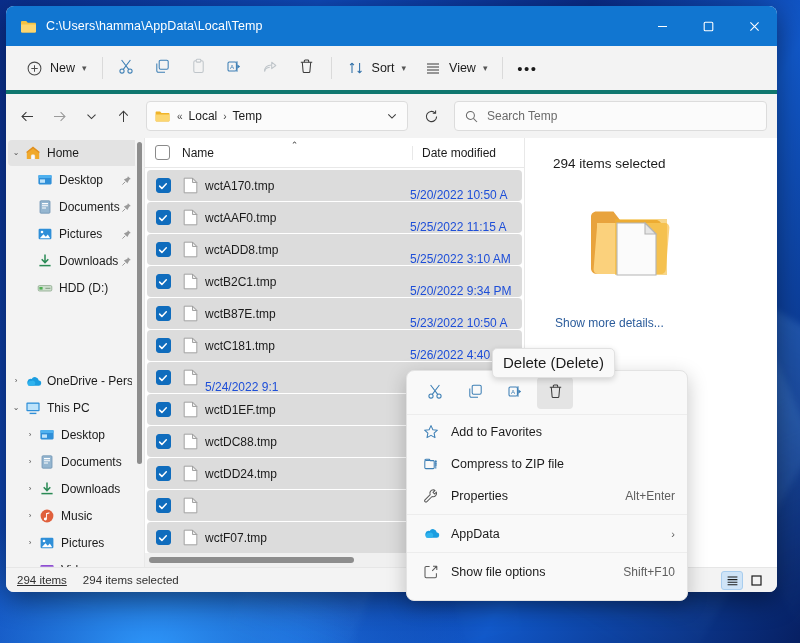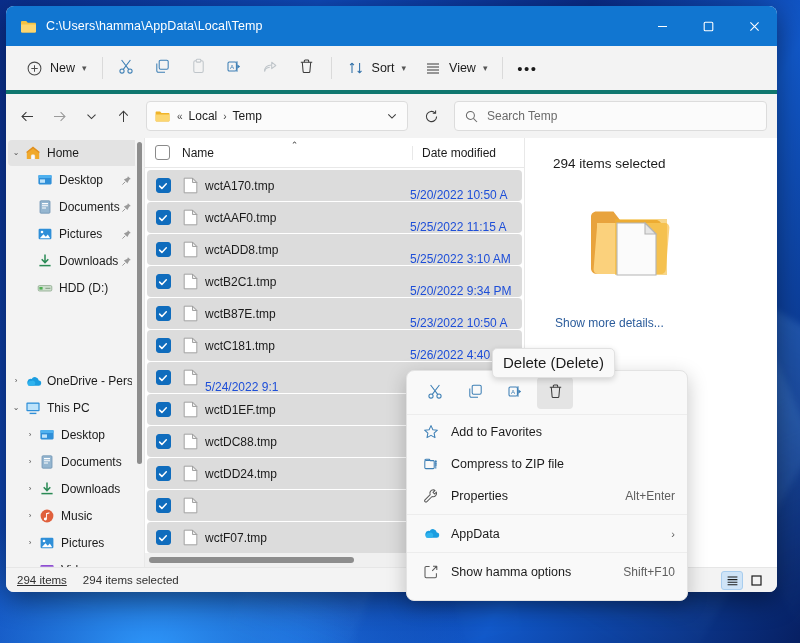--- a/index.html
+++ b/index.html
@@ -1010,16 +1010,16 @@
 
   <div class="ctx-divider"></div>
 
   <div class="ctx-item">
     <span class="ctx-ico">
       <svg width="16" height="16" viewBox="0 0 16 16">
         <path d="M6.6 2.4H3.2c-.7 0-1.2.6-1.2 1.2v9c0 .7.5 1.2 1.2 1.2h9c.7 0 1.2-.5 1.2-1.2V9.2" fill="none" stroke="#5a5a5a" stroke-width="1.05" stroke-linejoin="round"></path>
         <path d="M9.2 6.8l4.4-4.4M10 2.2h3.8V6" fill="none" stroke="#5a5a5a" stroke-width="1.05" stroke-linejoin="round"></path>
       </svg>
     </span>
-    <span class="ctx-label">Show hamma options</span>
+    <span class="ctx-label">Show file options</span>
     <span class="ctx-accel">Shift+F10</span>
   </div>
 </div>
 
 </body></html>

